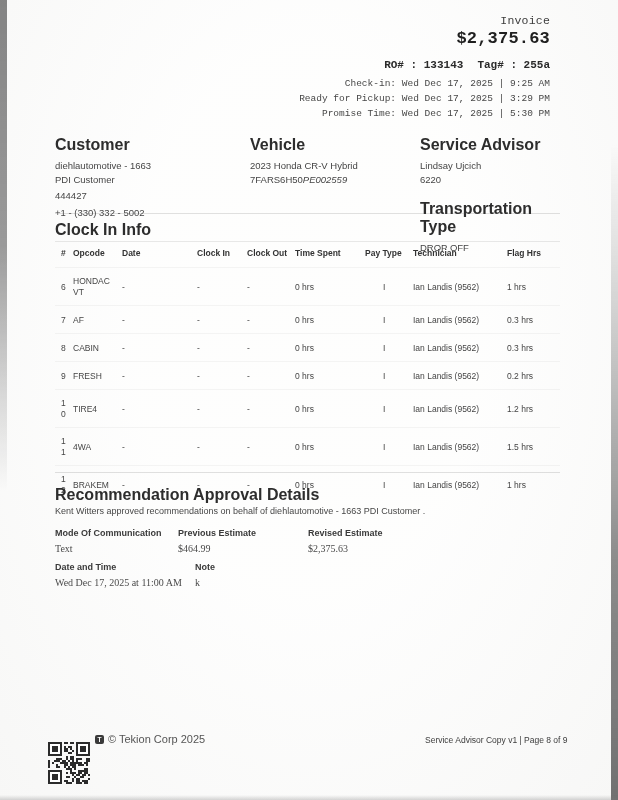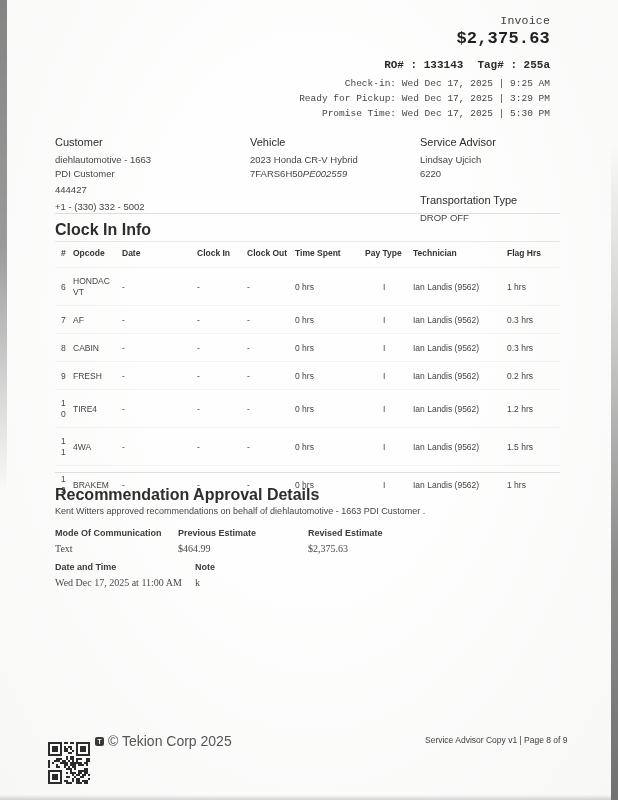--- a/index.html
+++ b/index.html
@@ -24,21 +24,21 @@
   
   .hdr { position:absolute; top:14px; right:68px; text-align:right;font-family:Liberation Mono, monospace; }
   .hdr .title { font-size:11.5px; color:#3d3d3d; letter-spacing:.2px; }
   .hdr .amount { font-size:17px; font-weight:bold; color:#1f1f1f; margin-top:2px; letter-spacing:.2px; }
   .hdr .roline { margin-top:11px; font-size:11px; font-weight:bold; color:#2a2a2a; }
   .hdr .roline .gap { display:inline-block; width:14px; }
   .hdr .times { margin-top:5px; font-size:9.5px; color:#474747; line-height:15px; }
 
   
   .info { position:absolute; top:136px; left:55px; width:505px; display:grid; grid-template-columns:195px 170px 140px; }
-  .blk-h { font-size:11px; font-weight:normal; color:#2d2d2d; margin-bottom:5px; }
+  .blk-h { font-size:16px; font-weight:bold; color:#2d2d2d; margin-bottom:5px; }
   .blk-l { font-size:9.5px; color:#454545; line-height:13.5px; }
   .mt3 { margin-top:3px; }
   .mt14 { margin-top:14px; }
   .vin-italic { font-style:italic; }
 
   .divider { position:absolute; left:55px; width:505px; height:1px; background:rgba(90,90,90,.18); filter:blur(.3px); }
   .d1 { top:213px; } .d2 { top:472px; }
 
   .sect-h { position:absolute; left:55px; font-size:16px; font-weight:bold; color:#2d2d2d; }
   .clockin-h { top:221px; }
@@ -61,21 +61,21 @@
   .appr-grid { position:absolute; top:528px; left:55px; width:505px; display:grid; grid-template-columns:123px 130px 104px auto; }
   .appr-grid2 { position:absolute; top:562px; left:55px; width:505px; display:grid; grid-template-columns:140px auto; }
   .fld-l { font-size:9px; font-weight:bold; color:#3a3a3a; }
   .fld-v { font-size:10px; color:#4a4a4a; margin-top:5px;font-family:Liberation Serif, serif; }
 
   
   .qr { position:absolute; left:48px; top:742px; width:42px; height:42px; }
   .brand { position:absolute; left:95px; top:733px; display:flex; align-items:center; }
   .tek-logo { width:9px; height:9px; background:#3a3a3a; border-radius:2px; color:#fff; font-size:6.5px; font-weight:bold;
     display:flex; align-items:center; justify-content:center; margin-right:4px; }
-  .copyright { font-size:14px; color:#555; }
+  .copyright { font-size:11px; color:#555; }
   .foot-right { position:absolute; left:425px; top:733px; font-size:8.5px; color:#3c3c3c; line-height:15px; }
 </style>
 </head>
 <body>
 
 <div class="scan">
   <div class="edge-left"></div>
   <div class="edge-right"></div>
   <div class="edge-bottom"></div>
 

